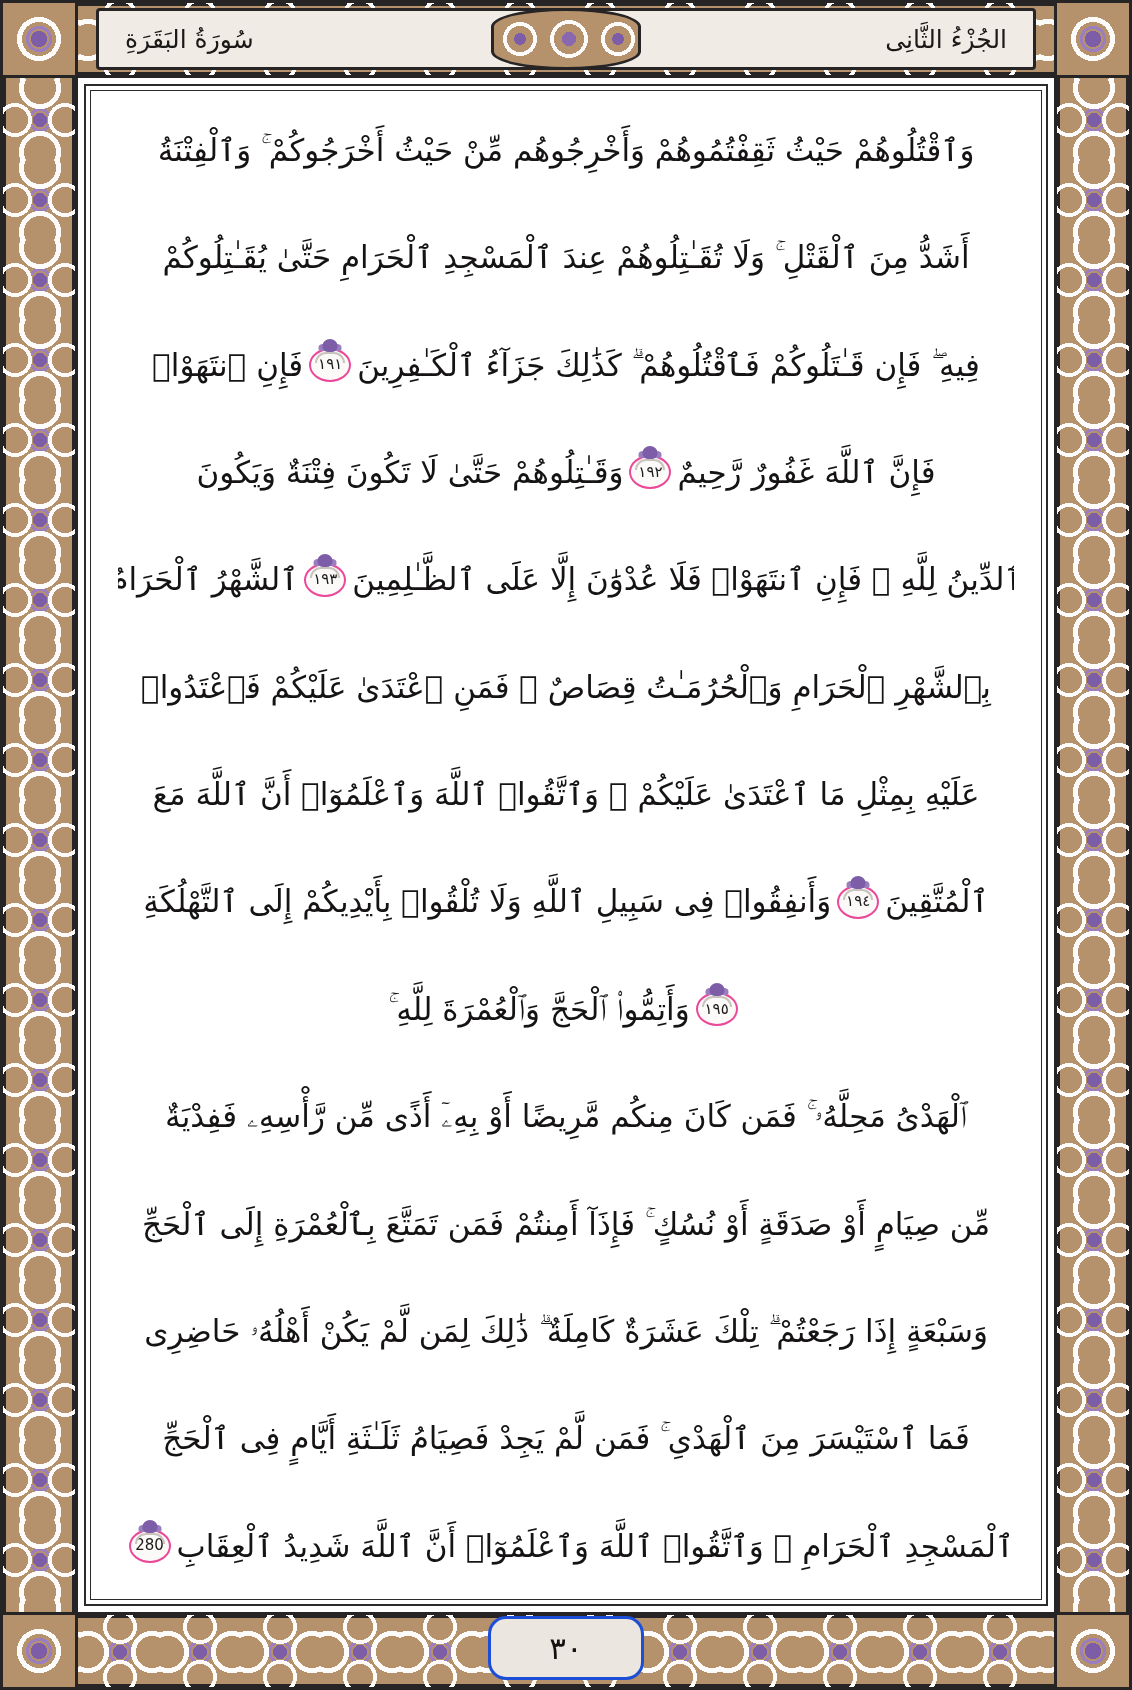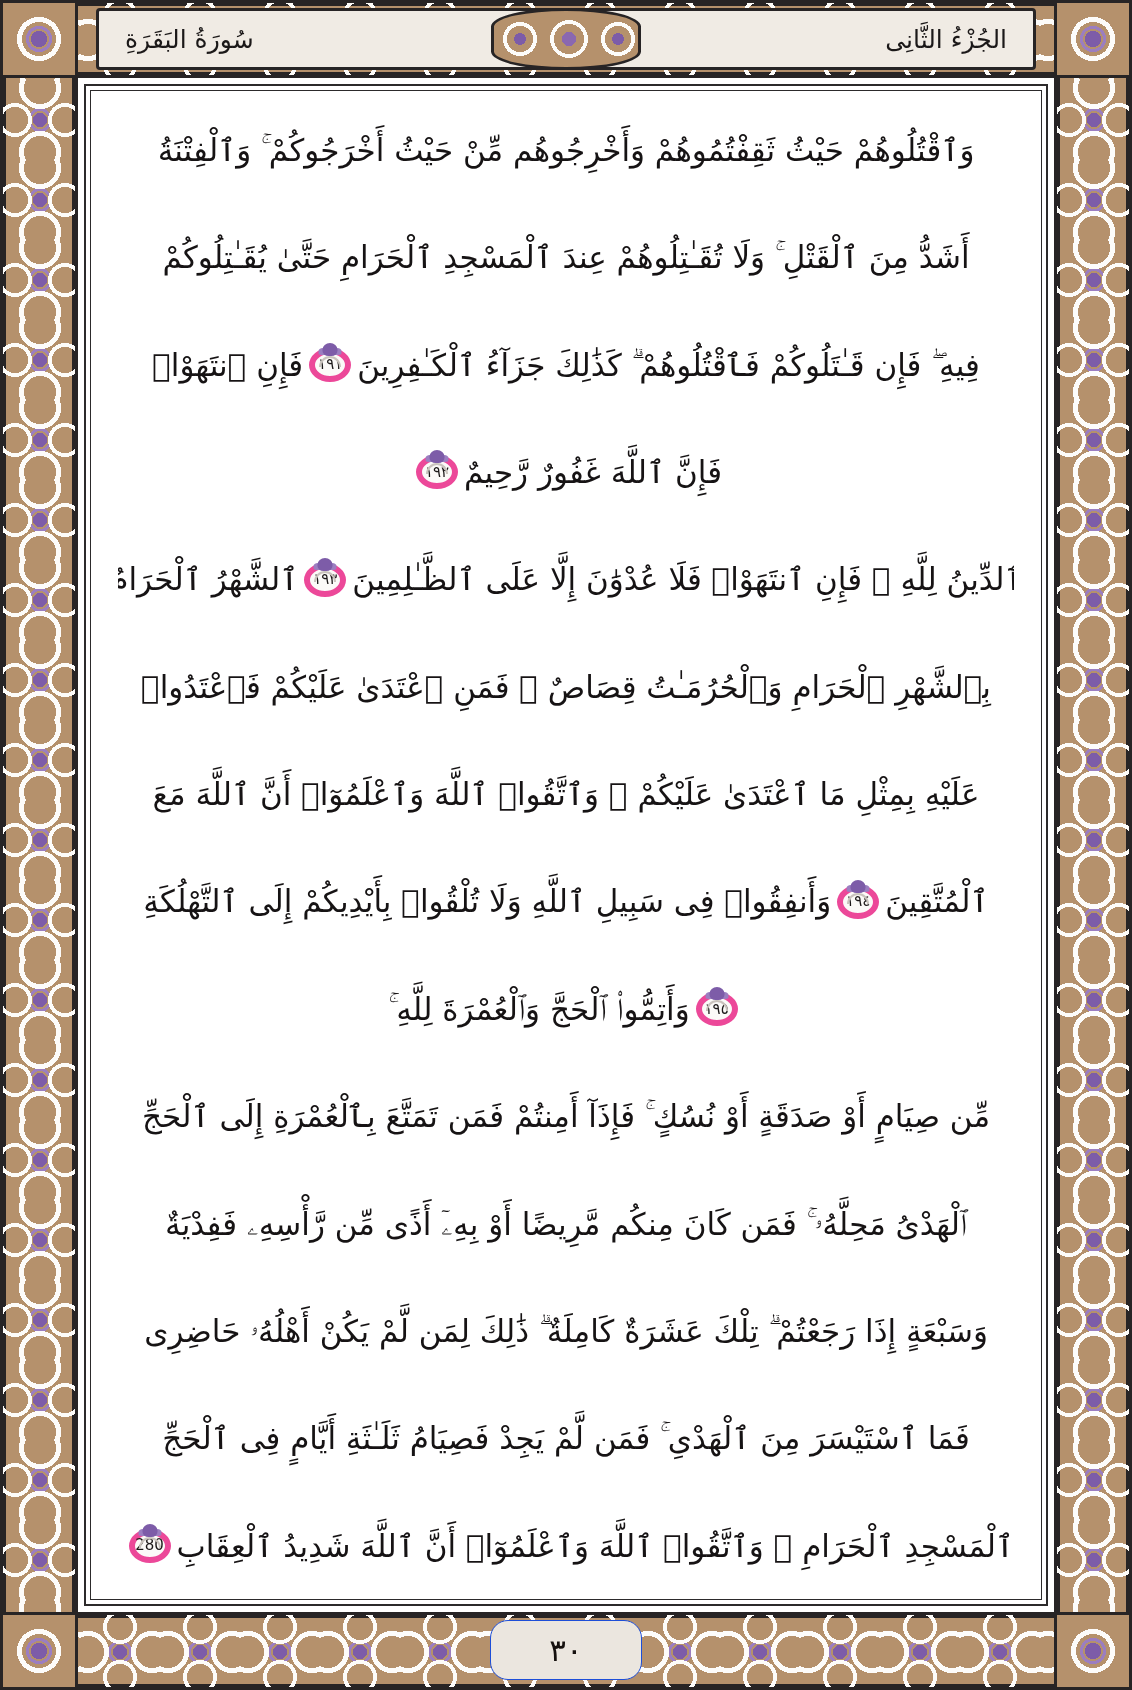--- a/index.html
+++ b/index.html
@@ -95,32 +95,32 @@
     font-size:31px;line-height:1.05;color:#161314;
     white-space:nowrap;overflow:hidden;
     display:flex;align-items:center;justify-content:center;
     height:86px;
   }
   .aya-line span.txt{display:inline-block;transform:scaleX(1);}
 
   
   .aya-mark{display:inline-flex;align-items:center;justify-content:center;
     position:relative;width:42px;height:34px;margin:0 6px;vertical-align:middle;
-    background:#fbfaf8;border:6px solid #ec4899;border-radius:50%;
+    background:#fbfaf8;border:2px solid #ec4899;border-radius:50%;
     font-size:15px;color:#1b1818;line-height:1;box-sizing:border-box;flex:none;}
   .aya-mark::before{content:"";position:absolute;top:-11px;left:50%;
     transform:translateX(-50%);width:15px;height:13px;background:#7d5ca8;
     border-radius:50% 50% 40% 40%;box-shadow:-7px 2px 0 -3px #9b7ec0, 7px 2px 0 -3px #9b7ec0;}
   .aya-mark::after{content:"";position:absolute;top:2px;left:4px;right:4px;height:9px;
     border:2px solid #c9c3bd;border-bottom:none;border-radius:14px 14px 0 0;}
 
   
   .footer-cartouche{position:absolute;left:50%;transform:translateX(-50%);
     bottom:10px;width:150px;height:58px;background:#ebe6df;
-    border:1px solid #1d4ed8;border-radius:18px;z-index:6;
+    border:3px solid #1d4ed8;border-radius:18px;z-index:6;
     display:flex;align-items:center;justify-content:center;}
   .page-num{font-family:"DejaVu Sans","Liberation Sans",sans-serif;
     font-size:31px;color:#16110f;line-height:1;}
 
   
   .corner{position:absolute;width:78px;height:78px;z-index:5;
     background-color:#b5916c;border:3px solid #272425;box-sizing:border-box;
     background-image:
       radial-gradient(circle at 50% 50%, transparent 17px,#fdfcfa 17px,#fdfcfa 22px,transparent 22px),
       radial-gradient(circle at 50% 50%, #7d5ca8 0 8px, transparent 8px),
@@ -160,20 +160,21 @@
           <span class="txt">أَشَدُّ مِنَ ٱلْقَتْلِ ۚ وَلَا تُقَـٰتِلُوهُمْ عِندَ ٱلْمَسْجِدِ ٱلْحَرَامِ حَتَّىٰ يُقَـٰتِلُوكُمْ</span>
         </div>
         <div class="aya-line">
           <span class="txt">فِيهِ ۖ فَإِن قَـٰتَلُوكُمْ فَٱقْتُلُوهُمْ ۗ كَذَٰلِكَ جَزَآءُ ٱلْكَـٰفِرِينَ</span>
           <span class="aya-mark">١٩١</span>
           <span class="txt">فَإِنِ ٱنتَهَوْا۟</span>
         </div>
         <div class="aya-line">
           <span class="txt">فَإِنَّ ٱللَّهَ غَفُورٌ رَّحِيمٌ</span>
           <span class="aya-mark">١٩٢</span>
+          <span class="txt">وَقَـٰتِلُوهُمْ حَتَّىٰ لَا تَكُونَ فِتْنَةٌ وَيَكُونَ</span>
         </div>
         <div class="aya-line">
           <span class="txt">ٱلدِّينُ لِلَّهِ ۖ فَإِنِ ٱنتَهَوْا۟ فَلَا عُدْوَٰنَ إِلَّا عَلَى ٱلظَّـٰلِمِينَ</span>
           <span class="aya-mark">١٩٣</span>
           <span class="txt">ٱلشَّهْرُ ٱلْحَرَامُ</span>
         </div>
         <div class="aya-line">
           <span class="txt">بِٱلشَّهْرِ ٱلْحَرَامِ وَٱلْحُرُمَـٰتُ قِصَاصٌ ۚ فَمَنِ ٱعْتَدَىٰ عَلَيْكُمْ فَٱعْتَدُوا۟</span>
         </div>
         <div class="aya-line">
@@ -182,24 +183,24 @@
         <div class="aya-line">
           <span class="txt">ٱلْمُتَّقِينَ</span>
           <span class="aya-mark">١٩٤</span>
           <span class="txt">وَأَنفِقُوا۟ فِى سَبِيلِ ٱللَّهِ وَلَا تُلْقُوا۟ بِأَيْدِيكُمْ إِلَى ٱلتَّهْلُكَةِ</span>
         </div>
         <div class="aya-line">
           <span class="aya-mark">١٩٥</span>
           <span class="txt">وَأَتِمُّوا۟ ٱلْحَجَّ وَٱلْعُمْرَةَ لِلَّهِ ۚ</span>
         </div>
         <div class="aya-line">
+          <span class="txt">ٱلْهَدْىُ مَحِلَّهُۥ ۚ فَمَن كَانَ مِنكُم مَّرِيضًا أَوْ بِهِۦٓ أَذًى مِّن رَّأْسِهِۦ فَفِدْيَةٌ</span>
+        </div>
+        <div class="aya-line">
           <span class="txt">مِّن صِيَامٍ أَوْ صَدَقَةٍ أَوْ نُسُكٍ ۚ فَإِذَآ أَمِنتُمْ فَمَن تَمَتَّعَ بِٱلْعُمْرَةِ إِلَى ٱلْحَجِّ</span>
-        </div>
-        <div class="aya-line">
-          <span class="txt">ٱلْهَدْىُ مَحِلَّهُۥ ۚ فَمَن كَانَ مِنكُم مَّرِيضًا أَوْ بِهِۦٓ أَذًى مِّن رَّأْسِهِۦ فَفِدْيَةٌ</span>
         </div>
         <div class="aya-line">
           <span class="txt">وَسَبْعَةٍ إِذَا رَجَعْتُمْ ۗ تِلْكَ عَشَرَةٌ كَامِلَةٌ ۗ ذَٰلِكَ لِمَن لَّمْ يَكُنْ أَهْلُهُۥ حَاضِرِى</span>
         </div>
         <div class="aya-line">
           <span class="txt">فَمَا ٱسْتَيْسَرَ مِنَ ٱلْهَدْىِ ۚ فَمَن لَّمْ يَجِدْ فَصِيَامُ ثَلَـٰثَةِ أَيَّامٍ فِى ٱلْحَجِّ</span>
         </div>
         <div class="aya-line" style="justify-content: flex-start;">
           <span class="txt">ٱلْمَسْجِدِ ٱلْحَرَامِ ۚ وَٱتَّقُوا۟ ٱللَّهَ وَٱعْلَمُوٓا۟ أَنَّ ٱللَّهَ شَدِيدُ ٱلْعِقَابِ</span>
           <span class="aya-mark">280</span>

